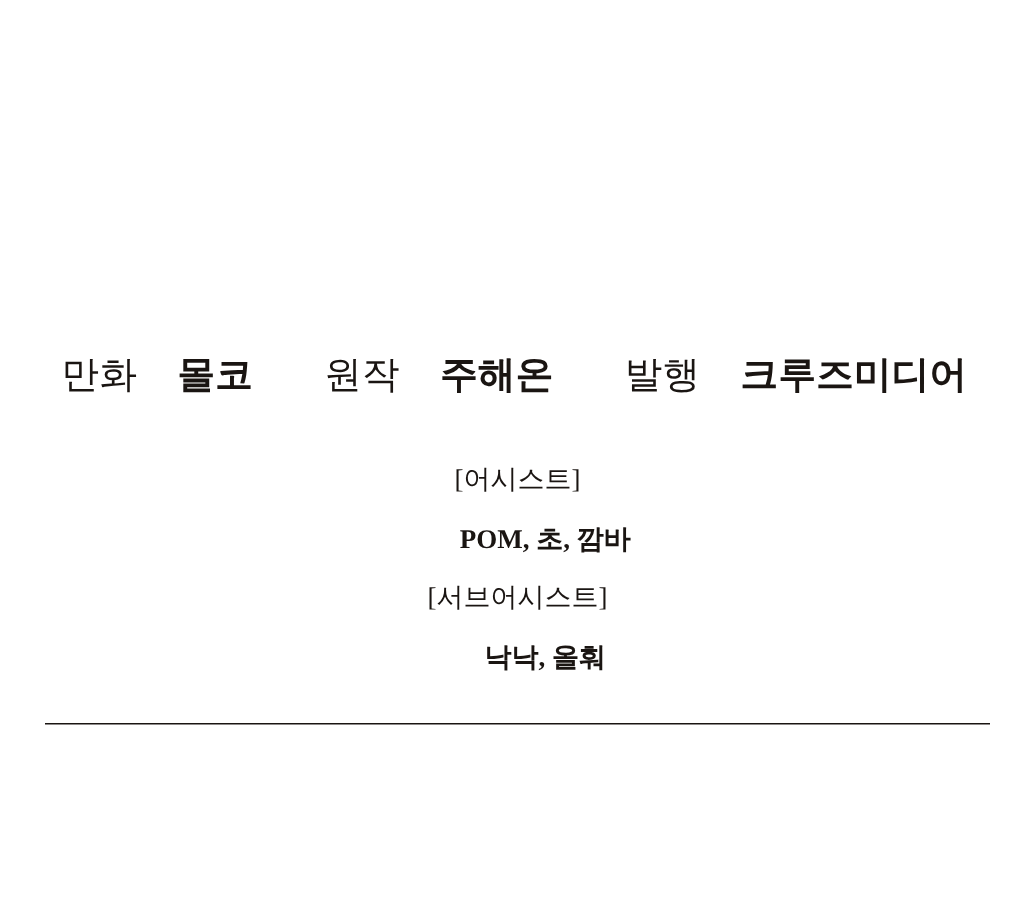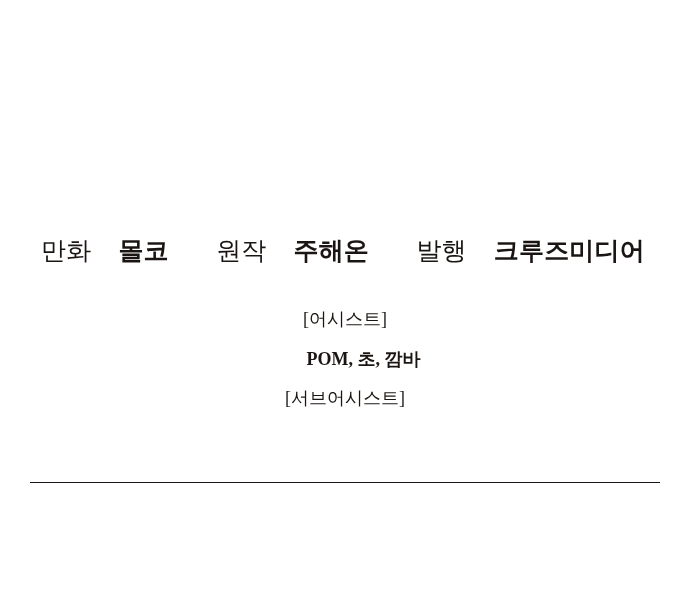--- a/index.html
+++ b/index.html
@@ -111,18 +111,19 @@
       <span class="role">발행</span>
       <span class="gap"></span>
       <span class="name">크루즈미디어</span>
     </div>
   </div>
 
   <div class="assist-block">
     <div class="assist-heading">[어시스트]</div>
     <div class="assist-names">POM, 초, 깜바</div>
     <div class="assist-heading second">[서브어시스트]</div>
+    <div class="assist-names last">낙낙, 올훠</div>
   </div>
 
   <div class="divider"></div>
 
 
 </div>
 
 </body></html>

